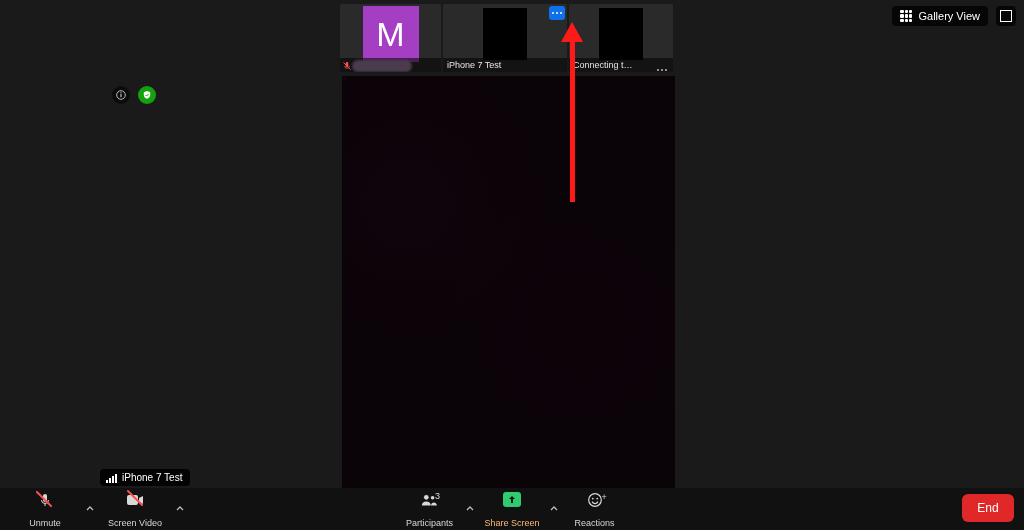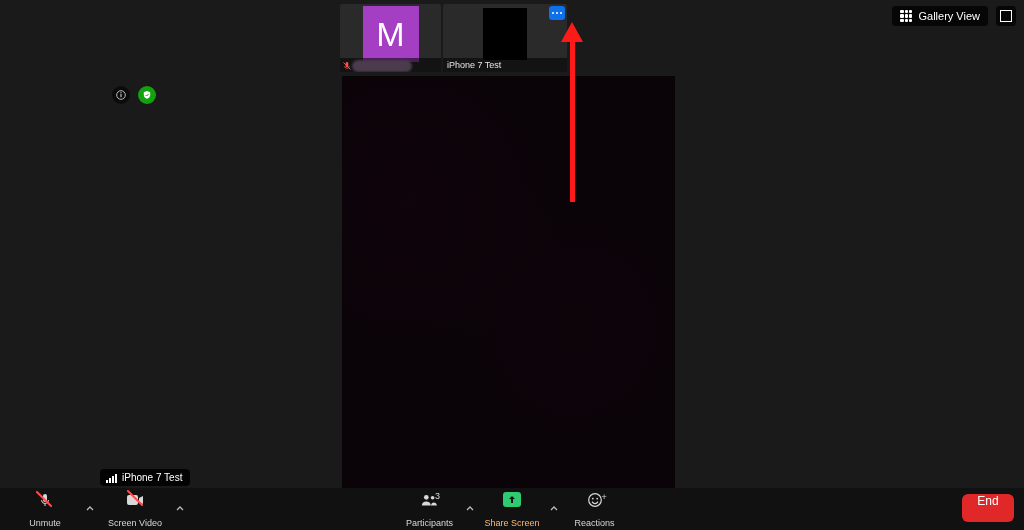--- a/index.html
+++ b/index.html
@@ -62,21 +62,21 @@
   .tb-btn{display:flex;flex-direction:column;align-items:center;justify-content:center;height:42px;min-width:54px;padding:0 8px;cursor:pointer;color:#d8d8d8;position:relative}
   .tb-btn .lbl{font-size:9px;margin-top:9px}
   .tb-btn .ic{width:18px;height:18px;display:flex;align-items:center;justify-content:center}
   .tb-caret{width:12px;height:42px;display:flex;align-items:center;justify-content:center;cursor:pointer;color:#bbb}
   .tb-caret svg{width:8px;height:8px}
   .tb-share{color:#fdba74}
   .tb-share .share-box{width:20px;height:15px;background:#2ecc71;border-radius:3px;display:flex;align-items:center;justify-content:center}
   .tb-share .share-box svg{width:10px;height:10px}
   .participants-count{position:absolute;top:3px;left:58%;font-size:9px;color:#d8d8d8}
   .reactions-plus{position:absolute;top:4px;left:60%;font-size:9px;color:#d8d8d8}
-  .end-btn{position:absolute;right:10px;top:6px;height:28px;width:52px;background:#e02828;border-radius:6px;display:flex;justify-content:center;font-size:12px;font-weight:500;cursor:pointer}
+  .end-btn{position:absolute;right:10px;top:6px;height:28px;width:52px;background:#e02828;border-radius:6px;display:flex;align-items:center;justify-content:center;font-size:12px;font-weight:500;cursor:pointer}
 
   
   .arrow{position:absolute;left:564px;top:22px;width:16px;height:180px;pointer-events:none}
   .arrow .shaft{position:absolute;left:6px;top:15px;width:5px;height:165px;background:#ff1a1a}
   .arrow .head{position:absolute;left:-3px;top:0;width:0;height:0;border-left:11px solid transparent;border-right:11px solid transparent;border-bottom:20px solid #ff1a1a}
 
   svg{display:block}
   .slash-red{position:absolute;width:22px;height:2px;background:#ff4d4d;transform:rotate(45deg);border-radius:1px}
 </style>
 </head>
@@ -145,20 +145,31 @@
         </div>
       <div class="more-blue">
         <div class="dotsh">
             <span></span>
             <span></span>
             <span></span>
           </div>
       </div>
     </div>
 
+    <div class="tile" style="width:104px">
+      <div class="cam-box"></div>
+      <div class="nameplate">
+        <span>Connecting t…</span>
+        <span class="computer-audio">
+            <span></span>
+            <span></span>
+            <span></span>
+          </span>
+      </div>
+    </div>
   </div>
 
   <div class="speaker">
     <div class="noise"></div>
   </div>
 
   <div class="device-tip">
     <div class="bars">
         <span></span>
         <span></span>

